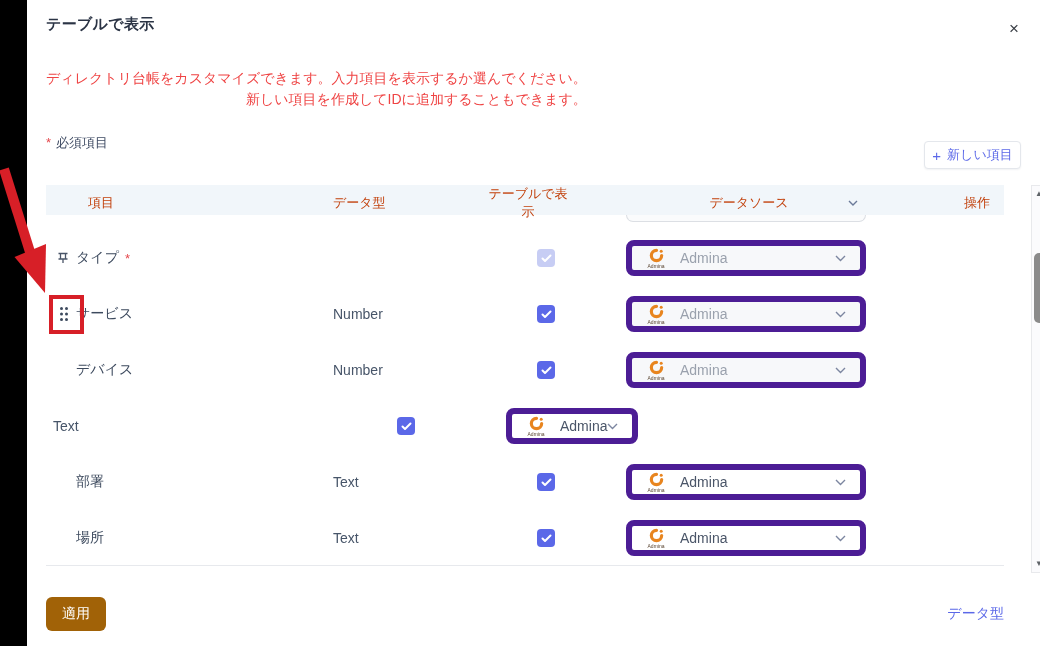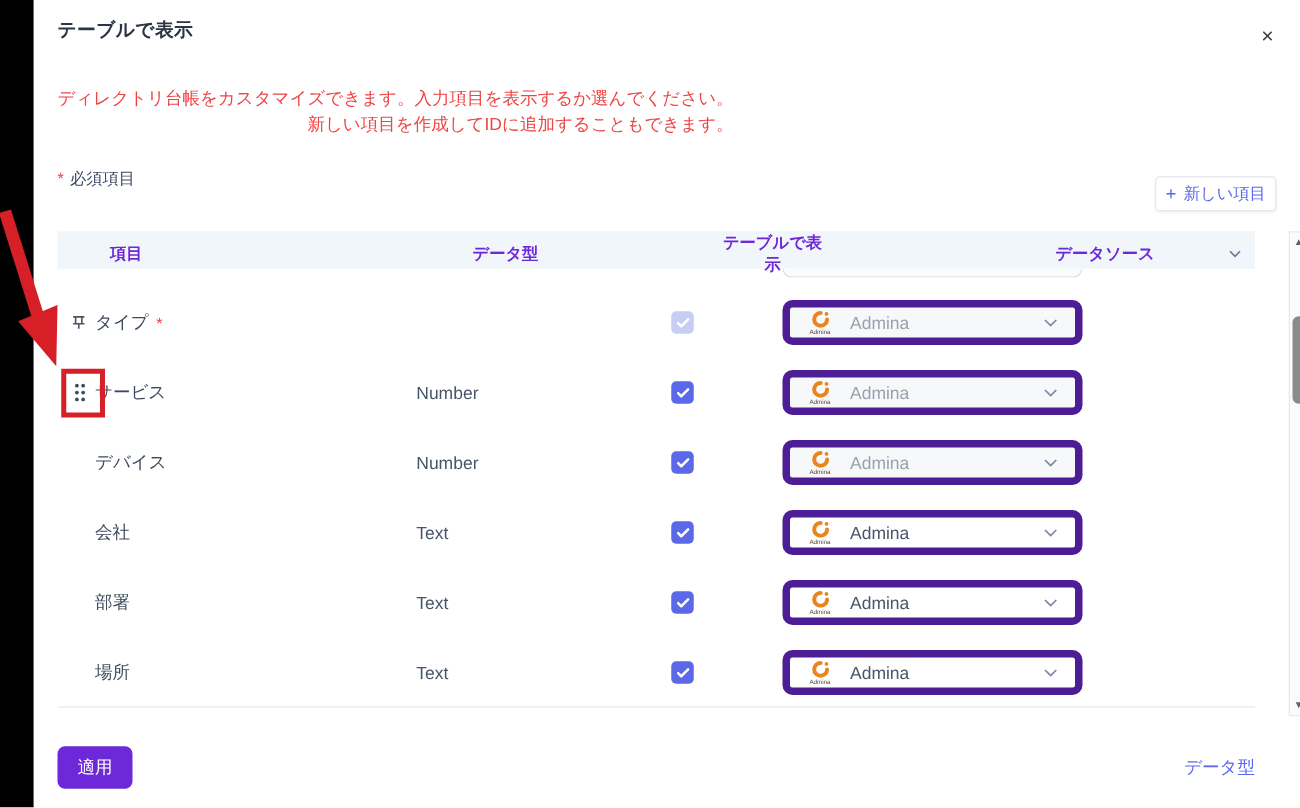--- a/index.html
+++ b/index.html
@@ -25,21 +25,21 @@
 
   .new-item-btn { position: absolute; left: 897px; top: 141px; width: 97px; height: 28px;
     background: #fff; border: 1px solid #e4e7ec; border-radius: 4px; box-shadow: 0 1px 2px rgba(20,30,60,.06);
     color: #5b68e8; font-size: 13px; cursor: pointer; display: flex; align-items: center; justify-content: center; gap: 6px;
     font-family: inherit; }
   .new-item-plus { font-size: 15px; line-height: 1; }
 
   
   .tbl { position: absolute; left: 19px; top: 185px; width: 958px; height: 381px; border-bottom: 1px solid #e7e9ed; }
   .thead { display: grid; grid-template-columns: 280px 160px 120px 270px 128px; height: 30px;
-    background: #f1f6fa; align-items: center; font-size: 13px; font-weight: 700; color: #6d28d9; gap: 45px; }
+    background: #f1f6fa; align-items: center; font-size: 13px; font-weight: 400; color: #c2410c; }
   .th { position: relative; }
   .th-item { padding-left: 42px; }
   .th-type { padding-left: 7px; }
   .th-show { text-align: center; padding-right: 36px; }
   .th-source { text-align: center; padding-left: 16px; }
   .th-op { text-align: right; padding-right: 14px; }
   .th-chev { position: absolute; right: 18px; top: 50%; transform: translateY(-50%); display: inline-flex; }
 
   .tbody { position: relative; padding-top: 15px; }
   .sliver { position: absolute; left: 580px; top: 0; width: 240px; height: 7px;
@@ -68,21 +68,21 @@
   
   .sbar { position: absolute; left: 1004px; top: 185px; width: 16px; height: 388px;
     background: #fbfbfd; border: 1px solid #e8e9ec; }
   .sbar-up, .sbar-down { position: absolute; left: 0; width: 14px; height: 14px; text-align: center;
     font-size: 8px; color: #5f6368; line-height: 14px; cursor: pointer; }
   .sbar-up { top: 1px; }
   .sbar-down { bottom: 1px; }
   .sbar-thumb { position: absolute; left: 2px; top: 67px; width: 10px; height: 70px; background: #8b8b8b; border-radius: 5px; cursor: grab; }
 
   .apply-btn { position: absolute; left: 19px; top: 597px; min-width: 58px; height: 34px; padding: 0 16px;
-    background: #6d28d9; color: #fff; font-size: 14px; border: none; border-radius: 6px; cursor: pointer; font-family: Liberation Mono, monospace; }
+    background: #a16207; color: #fff; font-size: 14px; border: none; border-radius: 6px; cursor: pointer; font-family: Liberation Mono, monospace; }
   .cancel-link { position: absolute; top: 605px; right: 36px; font-size: 14px; color: #5b68e8; cursor: pointer; text-decoration: none; }
 
   .annotation { position: absolute; left: 0; top: 0; width: 1040px; height: 646px; pointer-events: none; }
 </style>
 </head>
 <body>
 
 <div class="black-strip"></div>
 
 <div class="modal">
@@ -232,25 +232,20 @@
           <svg width="11" height="7" viewBox="0 0 11 7">
                   <polyline points="1,1 5.5,5.5 10,1" fill="none" stroke="#7c86a0" stroke-width="1.4"></polyline>
                 </svg>
         </span>
       </div>
     </div>
     <div class="c5"></div>
   </div>
 
   <div class="trow">
-    <div class="c1">
-
-      <span class="rowlabel">会社</span>
-
-    </div>
     <div class="c2">Text</div>
     <div class="c3">
       <span class="checkbox">
         <svg width="11" height="9" viewBox="0 0 11 9">
                 <polyline points="1.5,4.5 4,7 9.5,1.5" fill="none" stroke="#ffffff" stroke-width="2" stroke-linecap="round" stroke-linejoin="round"></polyline>
               </svg>
       </span>
     </div>
     <div class="c4">
       <div class="select">

